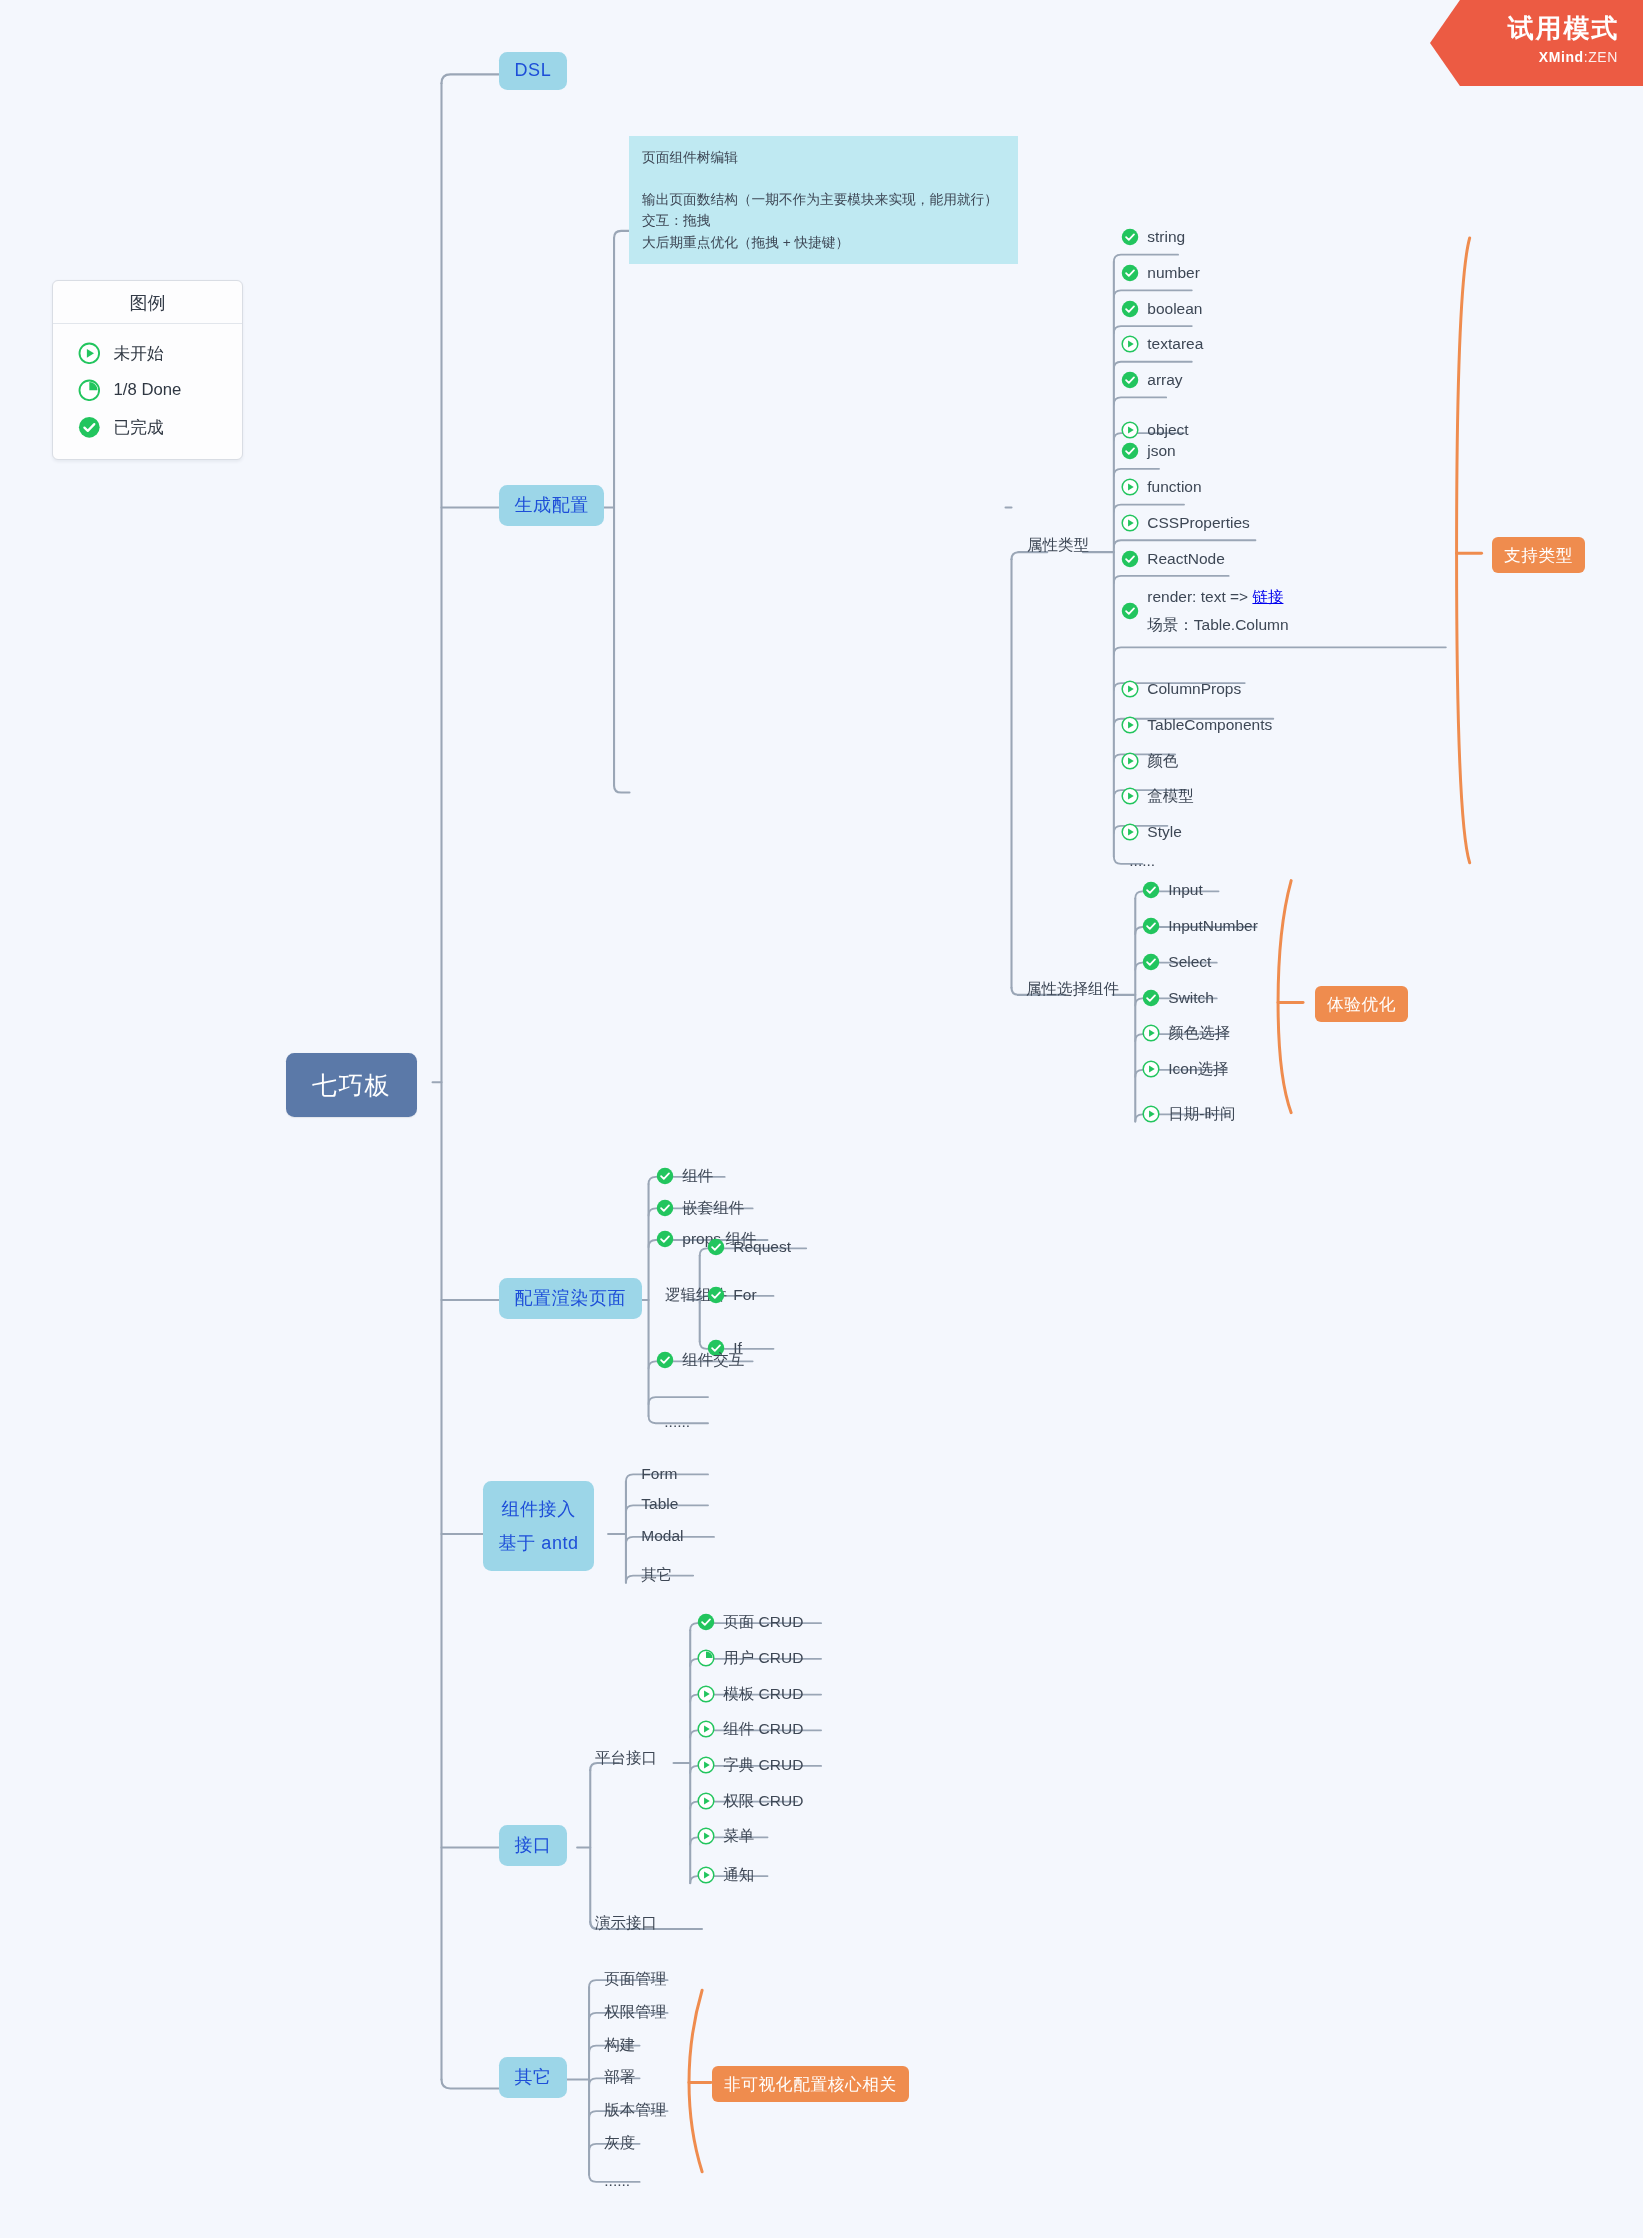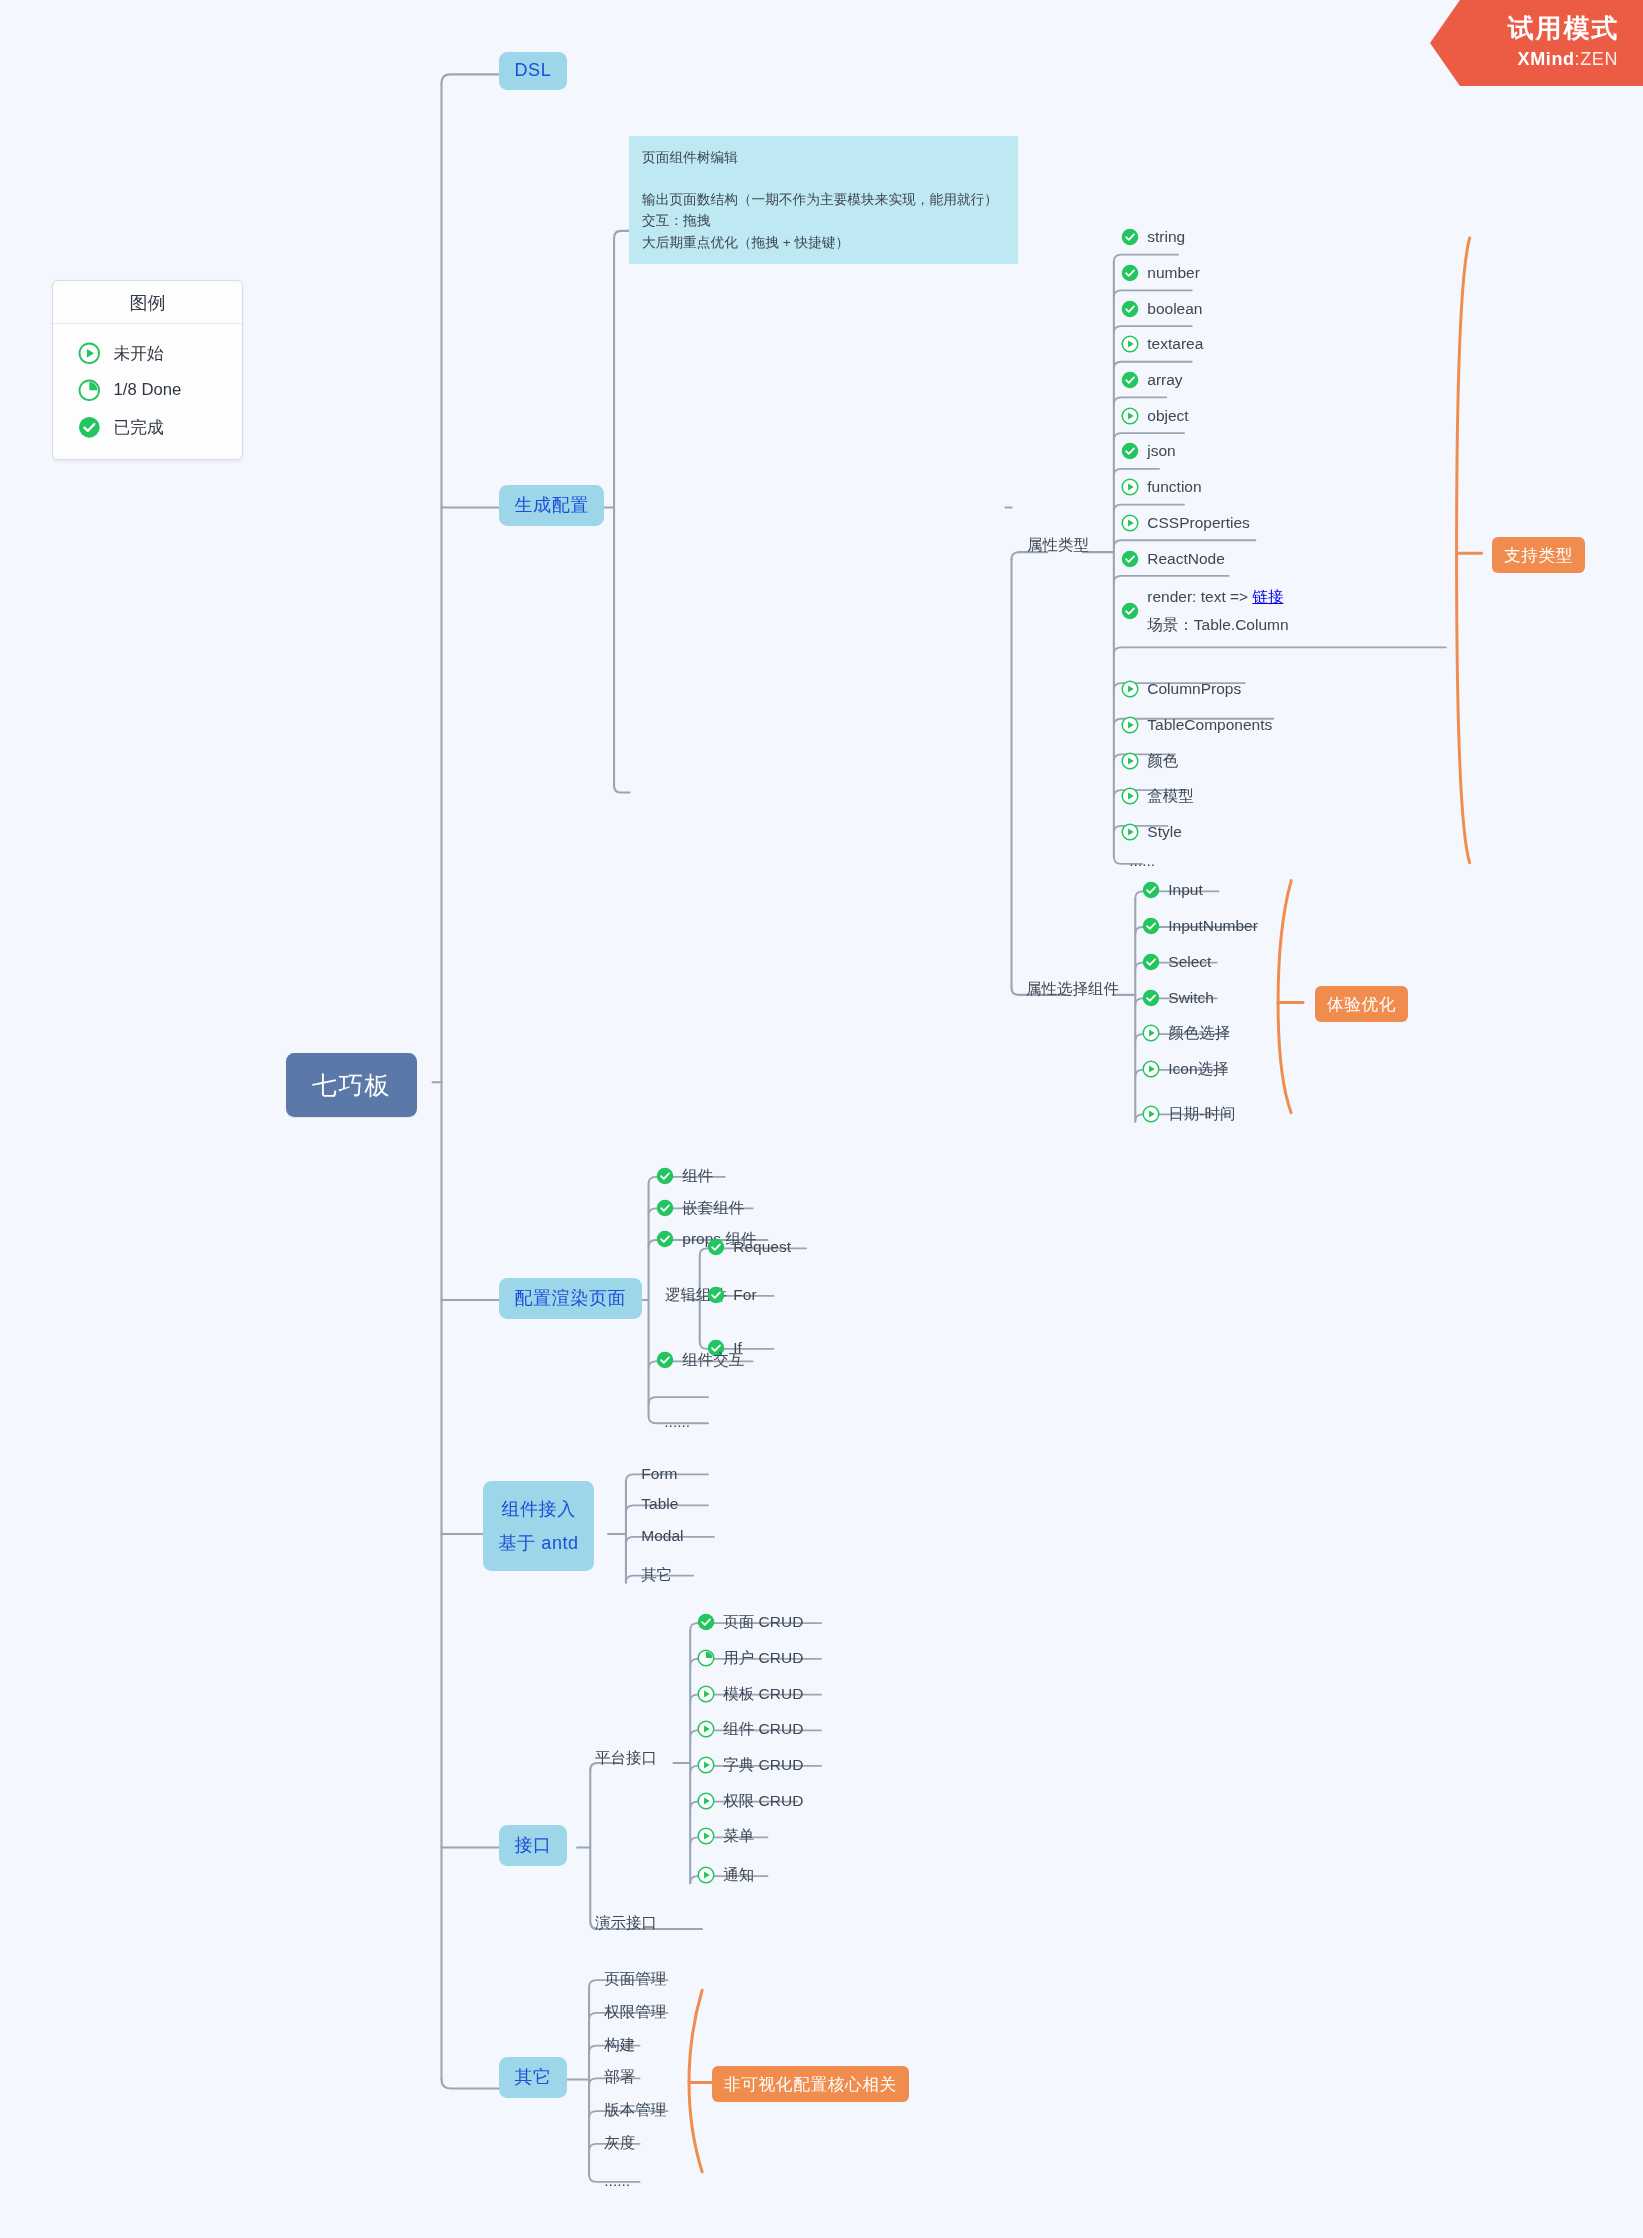--- a/index.html
+++ b/index.html
@@ -69,21 +69,21 @@
   .legend .icon{width:22.6px;height:22.6px;flex:0 0 22.6px;}
 
   
   .trial{
     position:absolute;top:0;right:0;width:214px;height:86px;
     background:#ec5b43;color:#fff;
     clip-path:polygon(14% 0,100% 0,100% 100%,14% 100%,0 50%);
     border-bottom-left-radius:2.4px;
   }
   .trial .t1{position:absolute;right:25px;top:10.7px;font-size:26px;font-weight:bold;letter-spacing:1.8px;}
-  .trial .t2{position:absolute;right:26px;top:49px;font-size:18px;letter-spacing:0.6px;}
+  .trial .t2{position:absolute;right:26px;top:49px;font-size:14px;letter-spacing:0.6px;}
   .trial .t2 b{font-weight:bold;}
   .trial .t2 span{opacity:.9;}
 </style>
 </head>
 <body>
 
 <div id="canvas">
 
   <svg class="wires" viewBox="0 0 2763 3763">
     <g fill="none" stroke="#9aa6b6" stroke-width="3.5" stroke-linecap="round">
@@ -307,21 +307,21 @@
         </svg>
         <span class="txt">textarea</span>
       </div>
       <div class="leaf" style="left: 1121px; top: 370px;">
         <svg class="icon" viewBox="0 0 24 24" style="width:18px;height:18px;flex:0 0 18px">
           <circle cx="12" cy="12" r="11" fill="#22c55e"></circle>
           <path d="M6.8 12.3 L10.4 15.8 L17.3 8.6" fill="none" stroke="#fff" stroke-width="2.4" stroke-linecap="round" stroke-linejoin="round"></path>
         </svg>
         <span class="txt">array</span>
       </div>
-      <div class="leaf" style="left: 1121px; top: 406px; align-items: center;">
+      <div class="leaf" style="left: 1121px; top: 420px; align-items: center;">
         <svg class="icon" viewBox="0 0 24 24" style="width:18px;height:18px;flex:0 0 18px">
           <circle cx="12" cy="12" r="10.4" fill="#fff" stroke="#22c55e" stroke-width="2"></circle>
           <path d="M9.4 7.4 L17 12 L9.4 16.6 Z" fill="#22c55e"></path>
         </svg>
         <span class="txt">object</span>
       </div>
       <div class="leaf" style="left: 1121px; top: 441px;">
         <svg class="icon" viewBox="0 0 24 24" style="width:18px;height:18px;flex:0 0 18px">
           <circle cx="12" cy="12" r="11" fill="#22c55e"></circle>
           <path d="M6.8 12.3 L10.4 15.8 L17.3 8.6" fill="none" stroke="#fff" stroke-width="2.4" stroke-linecap="round" stroke-linejoin="round"></path>

